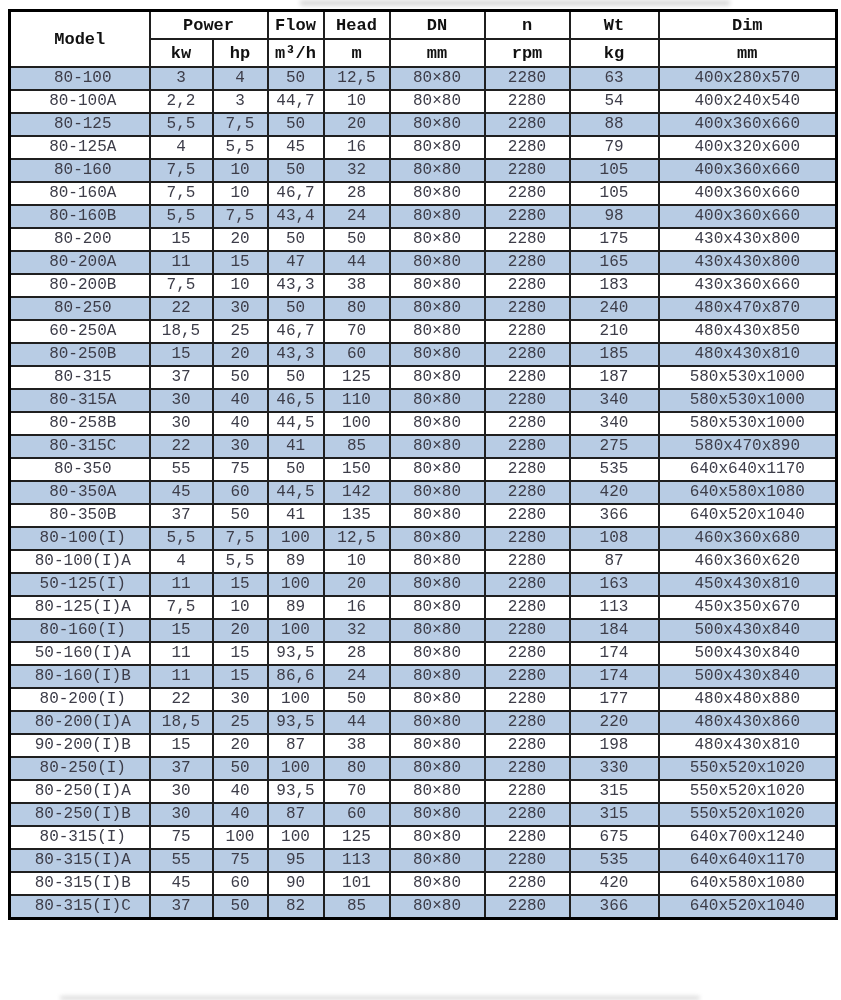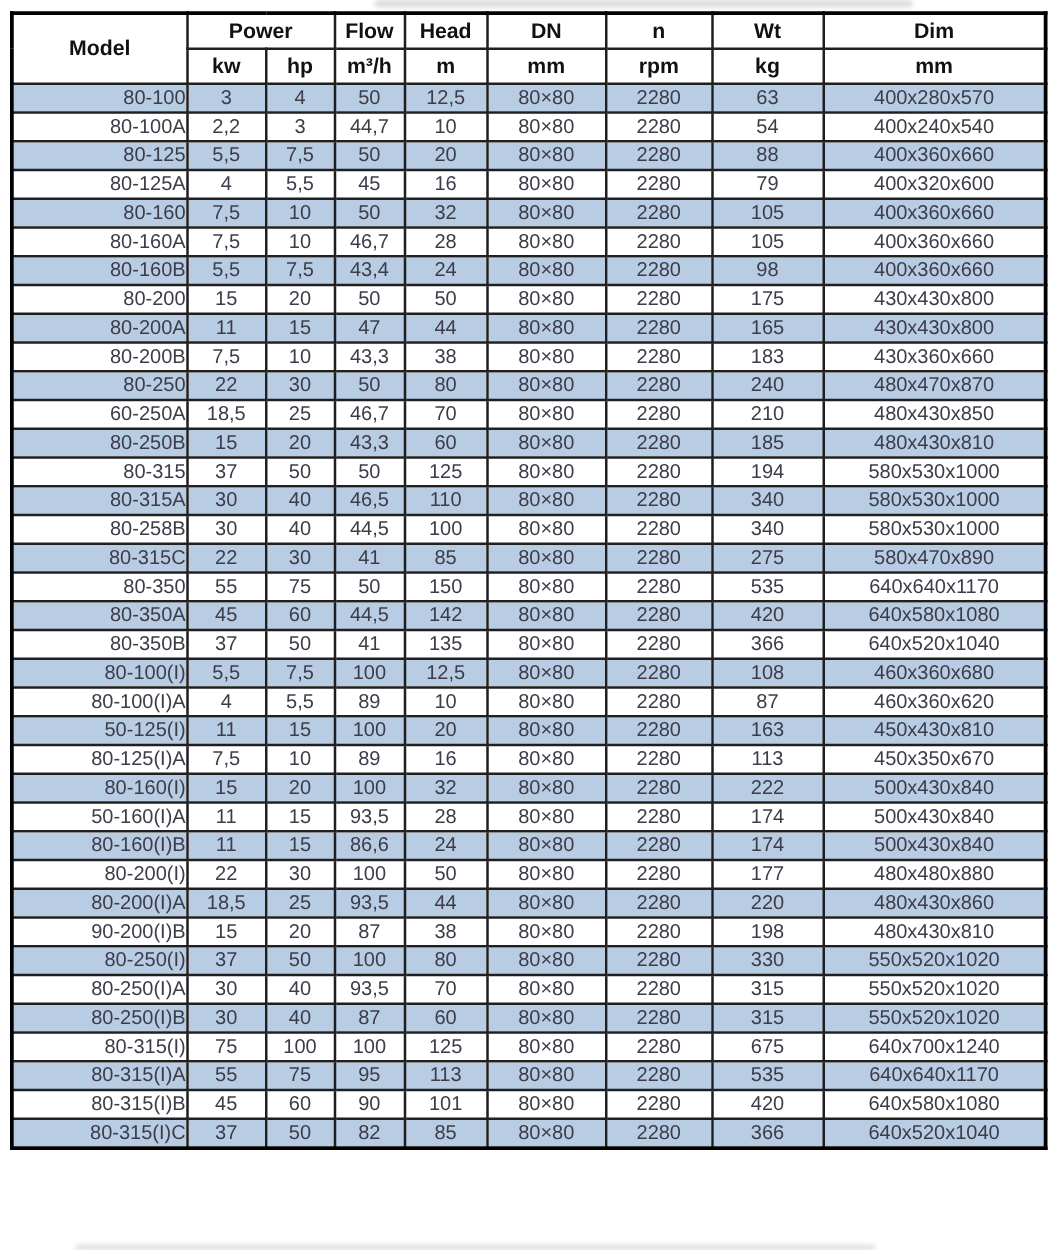--- a/index.html
+++ b/index.html
@@ -1,20 +1,20 @@
 <!DOCTYPE html>
 <html><head>
 <meta charset="utf-8">
 <style>
   html,body{margin:0;padding:0;background:#ffffff;}
   .page{
     position:relative;
     width:841px;height:1000px;
     background:#ffffff;
-    font-family:Liberation Sans, sans-serif;
+    font-family:Liberation Mono, monospace;
     overflow:hidden;
   }
   .artifact{
     position:absolute;background:#9a9a9a;opacity:.35;filter:blur(2px);
     border-radius:2px;
   }
   .artifact.top{top:0;left:300px;width:430px;height:6px;}
   .artifact.bottom{bottom:0;left:60px;width:640px;height:4px;}
   table.spec{
     position:absolute;top:9px;left:8px;
@@ -40,21 +40,21 @@
   }
   tbody td{
     height:21px;
     font-size:16px;
     color:#3d3d49;
     text-align:center;
     vertical-align:middle;
     line-height:21px;
   }
   tbody td.model-cell{
-    text-align:right;
+    text-align:center;
     padding-left:6px;
   }
   tbody tr:nth-child(odd) td{background:#b8cce4;}
   tbody tr:nth-child(even) td{background:#ffffff;}
 </style>
 </head>
 <body>
 
 <div class="page">
 
@@ -239,21 +239,21 @@
           <td>480x430x810</td>
         </tr>
         <tr>
           <td class="model-cell">80-315</td>
           <td>37</td>
           <td>50</td>
           <td>50</td>
           <td>125</td>
           <td>80×80</td>
           <td>2280</td>
-          <td>194</td>
+          <td>187</td>
           <td>580x530x1000</td>
         </tr>
         <tr>
           <td class="model-cell">80-315A</td>
           <td>30</td>
           <td>40</td>
           <td>46,5</td>
           <td>110</td>
           <td>80×80</td>
           <td>2280</td>
@@ -360,21 +360,21 @@
           <td>450x350x670</td>
         </tr>
         <tr>
           <td class="model-cell">80-160(I)</td>
           <td>15</td>
           <td>20</td>
           <td>100</td>
           <td>32</td>
           <td>80×80</td>
           <td>2280</td>
-          <td>222</td>
+          <td>184</td>
           <td>500x430x840</td>
         </tr>
         <tr>
           <td class="model-cell">50-160(I)A</td>
           <td>11</td>
           <td>15</td>
           <td>93,5</td>
           <td>28</td>
           <td>80×80</td>
           <td>2280</td>

